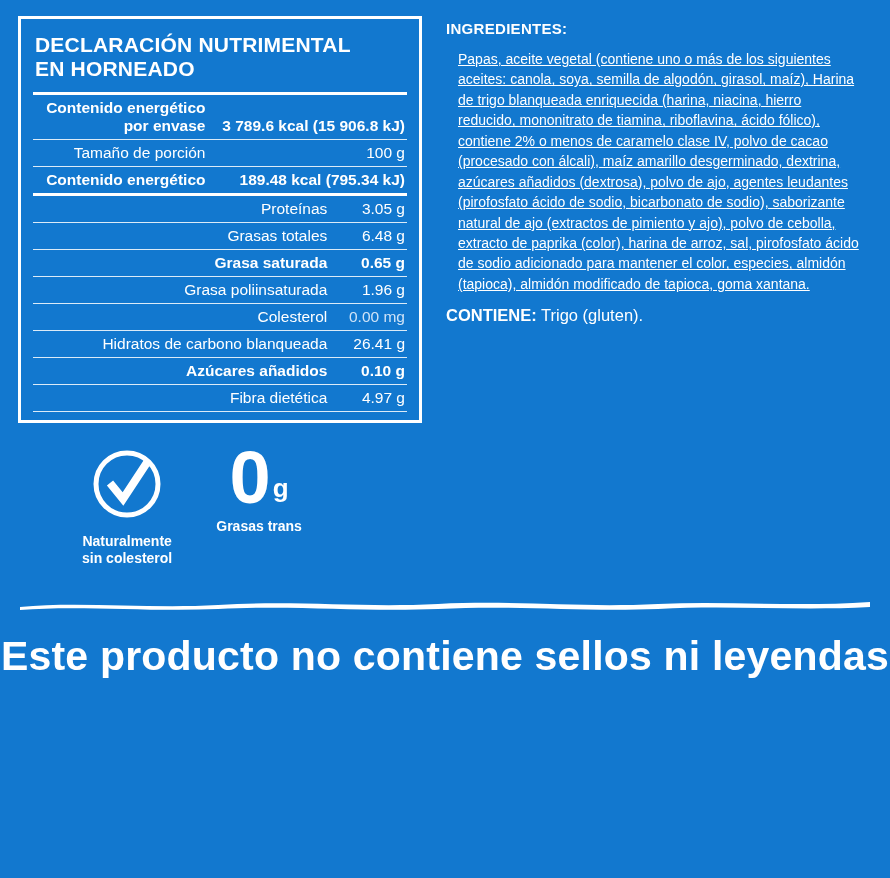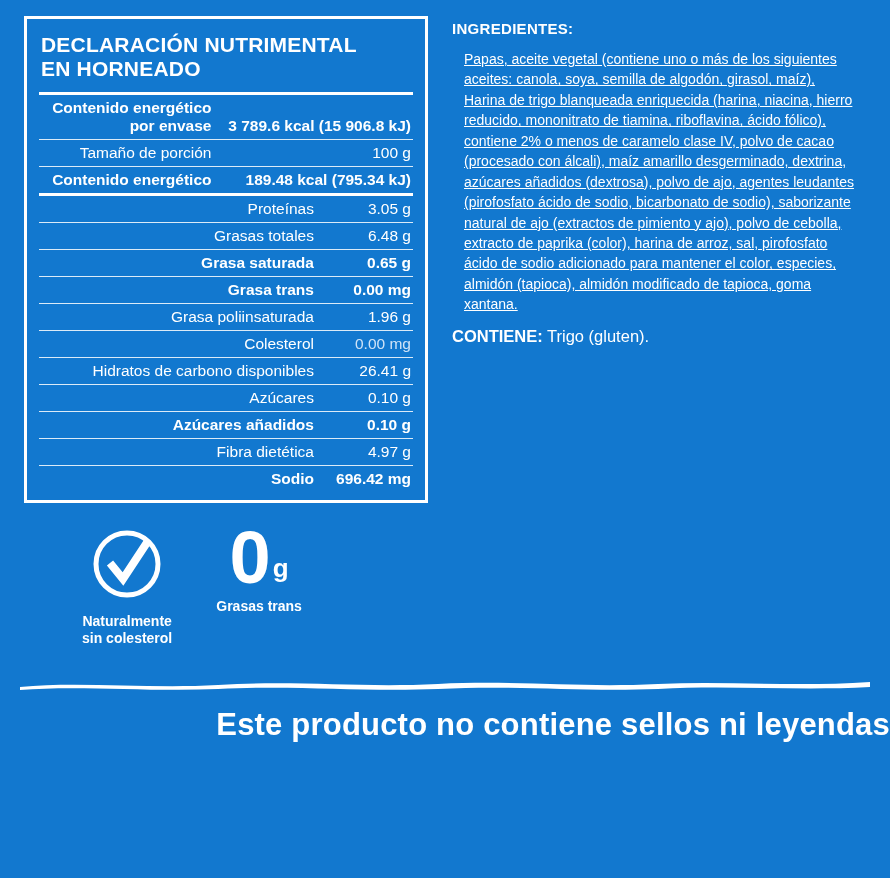--- a/index.html
+++ b/index.html
@@ -16,21 +16,21 @@
     position: relative;
     width: 890px;
     height: 878px;
     padding: 0;
   }
 
   
   .columns {
     display: flex;
     align-items: flex-start;
-    padding: 16px 18px 0 24px;
+    padding: 16px 18px 0 18px;
   }
   .left-col {
     width: 404px;
     flex: 0 0 404px;
   }
   .right-col {
     flex: 1 1 auto;
     padding-left: 24px;
     padding-top: 4px;
   }
@@ -124,25 +124,25 @@
   }
 
   
   .brush {
     margin: 30px 18px 0 18px;
     height: 14px;
   }
 
   
   .footer {
-    text-align: right;
-    font-size: 31px;
+    text-align: center;
+    font-size: 41px;
     font-weight: bold;
     letter-spacing: .2px;
-    margin-top: 15px;
+    margin-top: 21px;
   }
 </style>
 </head>
 <body>
 
 <div class="page">
 
   <div class="columns">
 
     <div class="left-col">
@@ -182,51 +182,39 @@
                 <td class="val">3.05 g</td>
               </tr>
               <tr>
                 <td class="lbl">Grasas totales</td>
                 <td class="val">6.48 g</td>
               </tr>
               <tr class="bold">
                 <td class="lbl">Grasa saturada</td>
                 <td class="val">0.65 g</td>
               </tr>
-              <tr class="bold">
-                <td class="lbl">Grasa trans</td>
-                <td class="val">0.00 mg</td>
-              </tr>
               <tr>
                 <td class="lbl">Grasa poliinsaturada</td>
                 <td class="val">1.96 g</td>
               </tr>
               <tr>
                 <td class="lbl">Colesterol</td>
                 <td class="val dim">0.00 mg</td>
               </tr>
               <tr>
-                <td class="lbl">Hidratos de carbono disponibles</td>
+                <td class="lbl">Hidratos de carbono blanqueada</td>
                 <td class="val">26.41 g</td>
-              </tr>
-              <tr>
-                <td class="lbl">Azúcares</td>
-                <td class="val">0.10 g</td>
               </tr>
               <tr class="bold">
                 <td class="lbl">Azúcares añadidos</td>
                 <td class="val">0.10 g</td>
               </tr>
               <tr>
                 <td class="lbl">Fibra dietética</td>
                 <td class="val">4.97 g</td>
-              </tr>
-              <tr class="bold noline">
-                <td class="lbl">Sodio</td>
-                <td class="val">696.42 mg</td>
               </tr>
             </tbody>
         </table>
 
       </div>
     </div>
 
     <div class="right-col">
       <div class="ing-head">INGREDIENTES:</div>
       <p class="ing-body">Papas, aceite vegetal (contiene uno o más de los siguientes aceites: canola, soya, semilla de algodón, girasol, maíz), Harina de trigo blanqueada enriquecida (harina, niacina, hierro reducido, mononitrato de tiamina, riboflavina, ácido fólico), contiene 2% o menos de caramelo clase IV, polvo de cacao (procesado con álcali), maíz amarillo desgerminado, dextrina, azúcares añadidos (dextrosa), polvo de ajo, agentes leudantes (pirofosfato ácido de sodio, bicarbonato de sodio), saborizante natural de ajo (extractos de pimiento y ajo), polvo de cebolla, extracto de paprika (color), harina de arroz, sal, pirofosfato ácido de sodio adicionado para mantener el color, especies, almidón (tapioca), almidón modificado de tapioca, goma xantana.</p>

